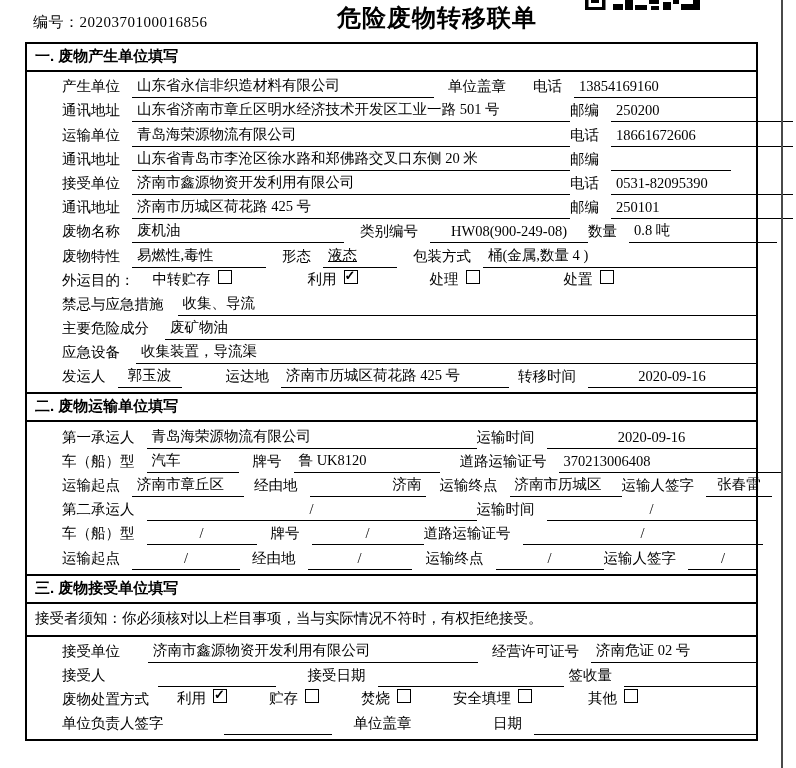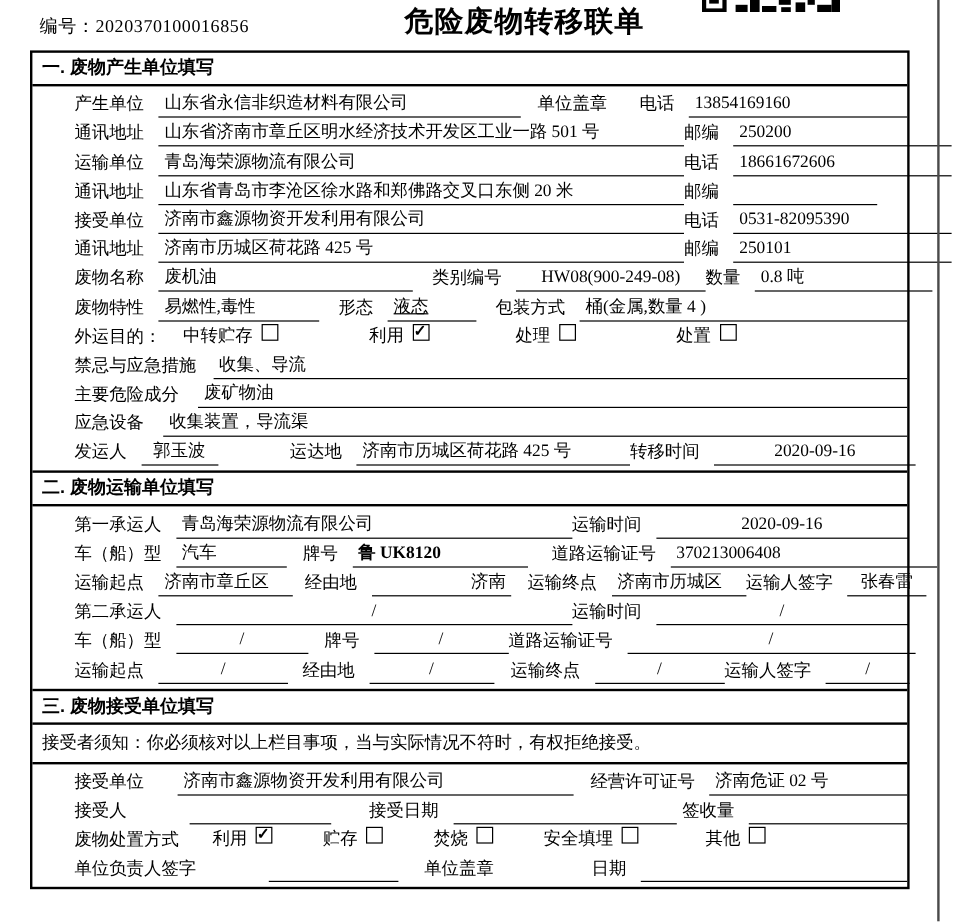--- a/index.html
+++ b/index.html
@@ -164,41 +164,41 @@
             <span class="lab" style="margin-right: 16px;">主要危险成分</span>
             <span class="val fill">废矿物油</span>
           </div>
           <div class="row">
             <span class="lab" style="margin-right: 16px;">应急设备</span>
             <span class="val fill">收集装置，导流渠</span>
           </div>
           <div class="row">
             <span class="lab">发运人</span>
             <span class="val center" style="width: 64px;">郭玉波</span>
-            <span class="lab" style="margin-left: 60px;">运达地</span>
+            <span class="lab" style="margin-left: 44px;">运达地</span>
             <span class="val" style="width: 228px;">济南市历城区荷花路 425 号</span>
             <span class="lab" style="margin-left: auto;">转移时间</span>
             <span class="val center" style="width: 168px;">2020-09-16</span>
           </div>
         </div>
       </div>
       <div class="section">
         <div class="sec-title">二. 废物运输单位填写</div>
         <div class="sec-body">
           <div class="row">
             <span class="lab">第一承运人</span>
             <span class="val" style="width: 330px;">青岛海荣源物流有限公司</span>
             <span class="lab" style="margin-left: auto;">运输时间</span>
             <span class="val center" style="width: 210px;">2020-09-16</span>
           </div>
           <div class="row">
             <span class="lab">车（船）型</span>
             <span class="val" style="width: 92px;">汽车</span>
             <span class="lab" style="margin-left: 14px;">牌号</span>
-            <span class="val" style="width: 146px; font-weight: bold;">鲁 UK8120</span>
+            <span class="val" style="width: 146px;">鲁 UK8120</span>
             <span class="lab" style="margin-left: 20px;">道路运输证号</span>
             <span class="val" style="width: 222px;">370213006408</span>
             <span style="width: 40px;"></span>
           </div>
           <div class="row">
             <span class="lab">运输起点</span>
             <span class="val" style="width: 112px;">济南市章丘区</span>
             <span class="lab" style="margin-left: 10px;">经由地</span>
             <span class="val" style="width: 116px; text-align: right;">济南</span>
             <span class="lab" style="margin-left: 14px;">运输终点</span>

